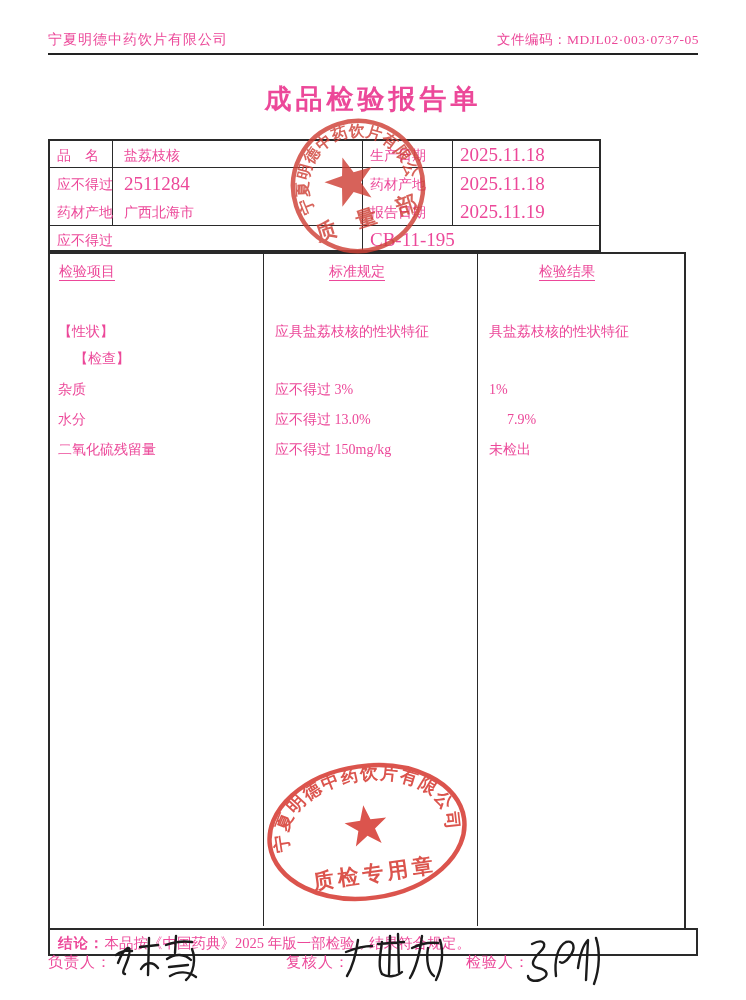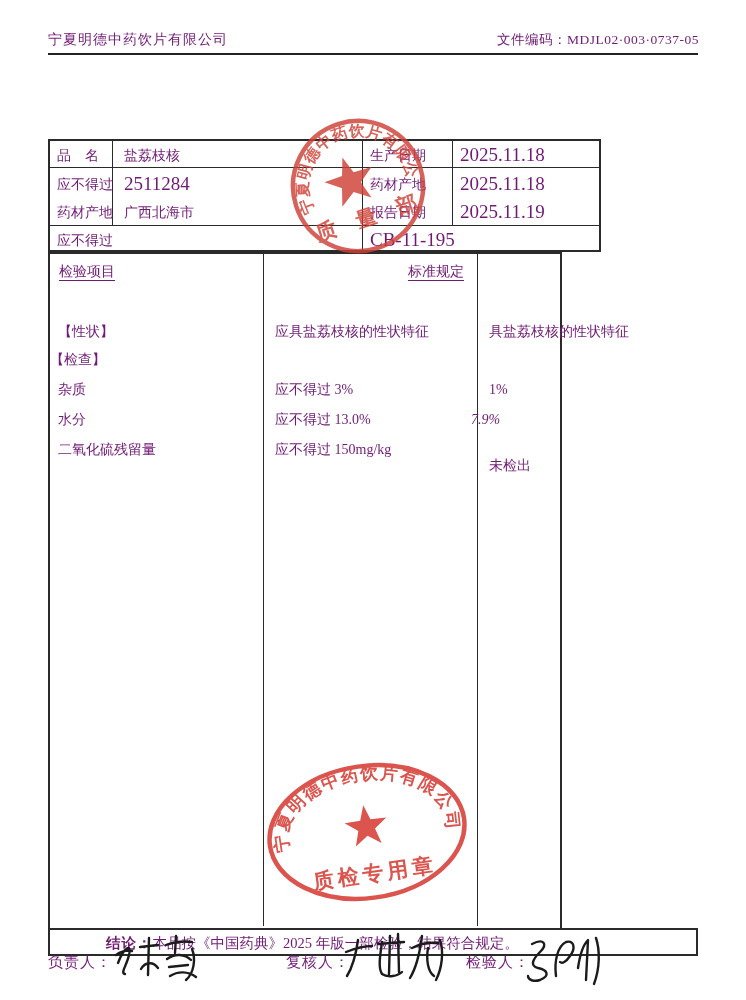--- a/index.html
+++ b/index.html
@@ -1,50 +1,51 @@
 <!DOCTYPE html>
 <html><head>
 <meta charset="utf-8">
 <style>
   html,body{margin:0;padding:0;background:#ffffff;}
   .page{
     position:relative;width:746px;height:1000px;background:#fff;overflow:hidden;
-    font-family:"Liberation Serif","DejaVu Serif",serif;color:#701a75;
+    font-family:"Liberation Serif","DejaVu Serif",serif;color:#ec4899;
   }
   .abs{position:absolute;}
   .t14{font-size:14px;line-height:19px;white-space:nowrap;}
   .t15{font-size:19px;line-height:20px;white-space:nowrap;}
   .company{left:48px;top:31px;font-size:14px;letter-spacing:1px;}
   .doccode{right:47px;top:31px;font-size:13.5px;text-align:right;letter-spacing:.5px;}
   .hr1{left:48px;top:53px;width:650px;height:2px;background:#222;}
   .title{left:0;top:81px;width:746px;text-align:center;font-size:27px;font-weight:bold;letter-spacing:4px;}
   .box{box-sizing:border-box;border:2px solid #2a2a2a;}
   .info-table{left:48px;top:139px;width:553px;height:113px;}
   .hline{position:absolute;left:0;width:100%;height:1px;background:#2a2a2a;}
   .vline{position:absolute;top:0;width:1px;background:#2a2a2a;}
-  .results-table{left:48px;top:252px;width:514px;height:676px;border-bottom:none;}
+  .results-table{left:48px;top:252px;width:638px;height:676px;border-bottom:none;}
   .rhead{position:absolute;top:9px;font-size:14px;text-decoration:underline;text-underline-offset:4px;white-space:nowrap;}
-  .center{text-align:right;}
+  .center{text-align:center;}
   .conclusion{left:48px;top:928px;width:650px;height:28px;}
   .conc-text{position:absolute;left:8px;top:4px;font-size:14.5px;white-space:nowrap;}
-  .conc-text b{letter-spacing:1px;margin-left:48px;}
+  .conc-text b{letter-spacing:1px;}
   .sig-label{font-size:15px;letter-spacing:1px;}
   .stamp{pointer-events:none;}
   .stamp text{font-family:"Liberation Serif","DejaVu Serif",serif;font-weight:bold;}
   svg.sig path{fill:none;stroke:#1b1b1b;stroke-width:2.4;stroke-linecap:round;stroke-linejoin:round;}
 </style>
 </head>
 <body>
 
 <div class="page">
 
   <div class="abs company">宁夏明德中药饮片有限公司</div>
   <div class="abs doccode">文件编码：MDJL02·003·0737-05</div>
   <div class="abs hr1"></div>
 
+  <div class="abs title">成品检验报告单</div>
 
   <div class="abs box info-table">
     <div class="hline" style="top:26px;"></div>
     <div class="hline" style="top:84px;"></div>
     <div class="vline" style="left:62px;height:84px;"></div>
     <div class="vline" style="left:312px;height:109px;"></div>
     <div class="vline" style="left:402px;height:84px;"></div>
 
     <span class="abs t14" style="left:7px;top:5px;">品　名</span>
     <span class="abs t14" style="left:74px;top:5px;">盐荔枝核</span>
@@ -64,40 +65,41 @@
     <span class="abs t14" style="left:7px;top:90px;">应不得过</span>
     <span class="abs t15" style="left:320px;top:89px;">CB-11-195</span>
   </div>
 
   <div class="abs box results-table">
     <div class="vline" style="left:213px;height:672px;"></div>
     <div class="vline" style="left:427px;height:672px;"></div>
 
     <span class="rhead" style="left:9px;">检验项目</span>
     <span class="rhead center" style="left:200px;width:214px;">标准规定</span>
+    <span class="rhead center" style="left:427px;width:180px;">检验结果</span>
 
     <span class="abs t14" style="left:8px;top:68px;">【性状】</span>
     <span class="abs t14" style="left:225px;top:68px;">应具盐荔枝核的性状特征</span>
     <span class="abs t14" style="left:439px;top:68px;">具盐荔枝核的性状特征</span>
 
-    <span class="abs t14" style="left:0;top:96px;">【检查】</span>
+    <span class="abs t14" style="left:24px;top:96px;font-family:Liberation Mono, monospace;">【检查】</span>
     <span class="abs t14" style="left:225px;top:96px;"></span>
     <span class="abs t14" style="left:439px;top:96px;"></span>
 
     <span class="abs t14" style="left:8px;top:126px;">杂质</span>
     <span class="abs t14" style="left:225px;top:126px;">应不得过 3%</span>
     <span class="abs t14" style="left:439px;top:126px;">1%</span>
 
     <span class="abs t14" style="left:8px;top:156px;">水分</span>
     <span class="abs t14" style="left:225px;top:156px;">应不得过 13.0%</span>
-    <span class="abs t14" style="left:421px;top:156px;font-style:italic;">7.9%</span>
+    <span class="abs t14" style="left:457px;top:156px;">7.9%</span>
 
     <span class="abs t14" style="left:8px;top:186px;">二氧化硫残留量</span>
     <span class="abs t14" style="left:225px;top:186px;">应不得过 150mg/kg</span>
-    <span class="abs t14" style="left:439px;top:202px;text-align:center;">未检出</span>
+    <span class="abs t14" style="left:439px;top:186px;text-align:center;">未检出</span>
   </div>
 
   <div class="abs box conclusion">
     <span class="conc-text"><b>结论：</b><span>本品按《中国药典》2025 年版一部检验，结果符合规定。</span></span>
   </div>
 
   <span class="abs sig-label" style="left:48px;top:953px;">负责人：</span>
   <span class="abs sig-label" style="left:286px;top:953px;">复核人：</span>
   <span class="abs sig-label" style="left:466px;top:953px;">检验人：</span>
 

